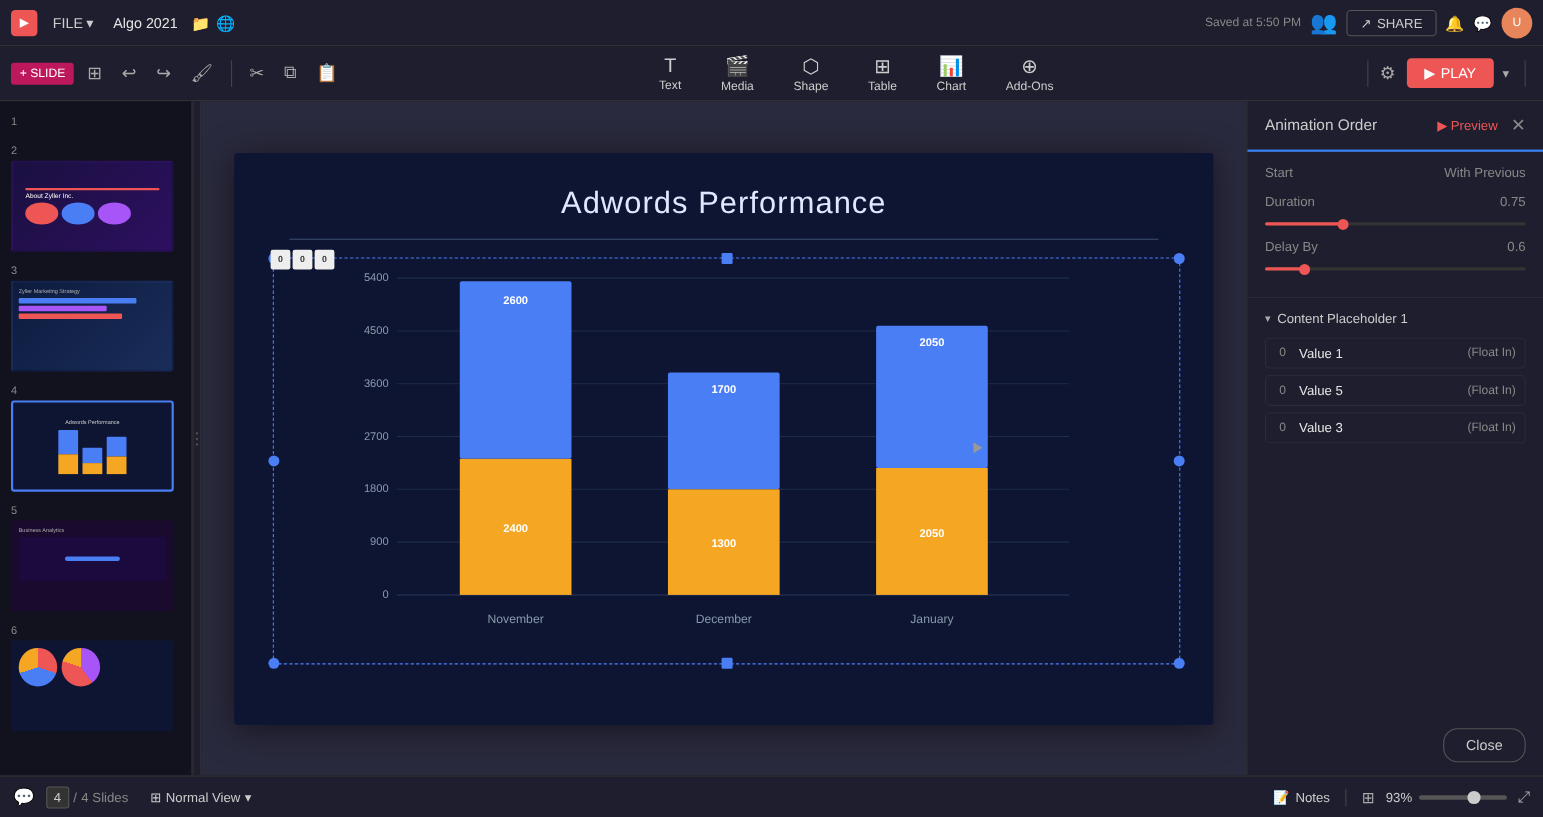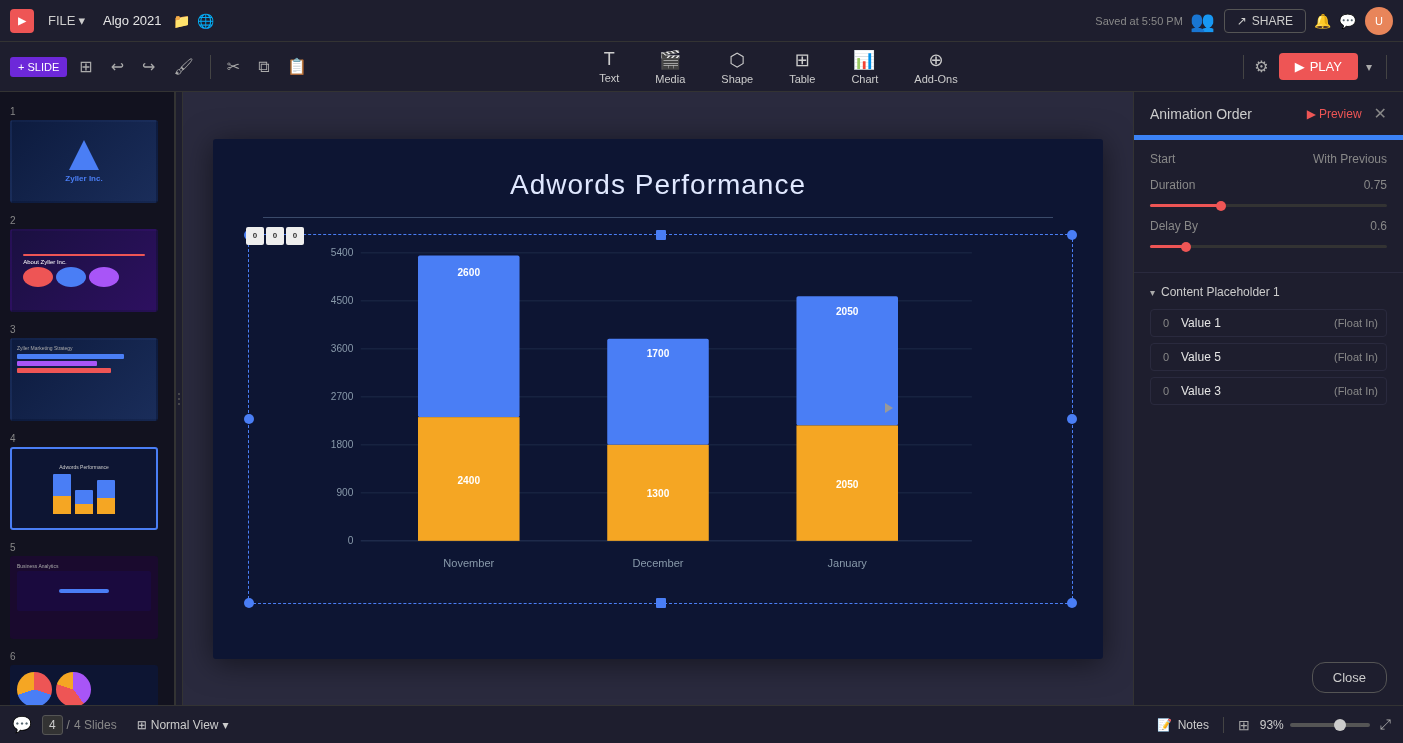--- a/index.html
+++ b/index.html
@@ -15,21 +15,21 @@
     .spacer { flex: 1; }
     .saved-text { color: #888; font-size: 11px; }
     .top-right-btns { display: flex; align-items: center; gap: 8px; }
     .collaborate-btn { color: #aaa; font-size: 20px; cursor: pointer; }
     .share-btn { background: transparent; border: 1px solid #555; color: #ccc; font-size: 12px; padding: 4px 12px; border-radius: 4px; cursor: pointer; display: flex; align-items: center; gap: 5px; }
     .avatar { width: 28px; height: 28px; border-radius: 50%; background: #e8855a; display: flex; align-items: center; justify-content: center; color: white; font-size: 11px; }
 
     
     .toolbar { background: #1e1e2e; border-bottom: 1px solid #333; display: flex; align-items: center; height: 50px; padding: 0 10px; gap: 4px; }
     .slide-controls { display: flex; align-items: center; gap: 6px; }
-    .add-slide-btn { background: #6d28d9; color: white; font-size: 11px; padding: 4px 8px; border-radius: 3px; cursor: pointer; display: flex; align-items: center; gap: 3px; border: none; }
+    .add-slide-btn { background: #be185d; color: white; font-size: 11px; padding: 4px 8px; border-radius: 3px; cursor: pointer; display: flex; align-items: center; gap: 3px; border: none; }
     .tb-icon-btn { color: #aaa; font-size: 16px; cursor: pointer; padding: 4px 6px; border-radius: 3px; border: none; background: transparent; }
     .tb-separator { width: 1px; height: 24px; background: #444; margin: 0 4px; }
     .center-tools { flex: 1; display: flex; align-items: center; justify-content: center; gap: 20px; }
     .tool-item { display: flex; flex-direction: column; align-items: center; gap: 2px; cursor: pointer; color: #ccc; font-size: 11px; padding: 4px 8px; border-radius: 4px; }
     .tool-icon { font-size: 18px; color: #ccc; }
     .tool-item.active .tool-icon { color: #f5a623; }
     .play-btn { background: #e55; color: white; border: none; padding: 6px 16px; border-radius: 4px; cursor: pointer; font-size: 13px; display: flex; align-items: center; gap: 5px; }
     .play-dropdown { color: #aaa; font-size: 12px; cursor: pointer; padding: 4px; }
     .format-tabs { display: flex; gap: 0; }
     .format-tab { color: #aaa; font-size: 13px; padding: 6px 12px; cursor: pointer; border-bottom: 2px solid transparent; }
@@ -75,21 +75,21 @@
     .handle-bm { bottom: -5px; left: calc(50% - 5px); background: #4a7ef5; width: 10px; height: 10px; border-radius: 1px; }
     .handle-lm { top: calc(50% - 5px); left: -5px; }
     .handle-rm { top: calc(50% - 5px); right: -5px; }
 
     
     .label-boxes { position: absolute; top: 88px; left: 33px; display: flex; gap: 2px; }
     .label-box { background: #eee; width: 18px; height: 18px; border-radius: 2px; display: flex; align-items: center; justify-content: center; font-size: 8px; color: #333; font-weight: bold; }
 
     
     .right-panel { width: 270px; background: #1e1e2e; border-left: 1px solid #333; display: flex; flex-direction: column; }
-    .right-panel-header { padding: 12px 16px; display: flex; align-items: center; justify-content: space-between; border-bottom: 5px solid #3b82f6; }
+    .right-panel-header { padding: 12px 16px; display: flex; align-items: center; justify-content: space-between; border-bottom: 2px solid #3b82f6; }
     .close-x { color: #888; cursor: pointer; font-size: 16px; }
     .preview-btn { color: #e55; font-size: 12px; cursor: pointer; display: flex; align-items: center; gap: 3px; }
 
     .anim-settings { padding: 12px 16px; border-bottom: 1px solid #2a2a3e; }
     .anim-row { display: flex; align-items: center; justify-content: space-between; margin-bottom: 12px; }
     .anim-label { color: #888; font-size: 12px; }
     .anim-value { color: #888; font-size: 12px; }
     .anim-slider-row { display: flex; align-items: center; gap: 8px; margin-top: 4px; margin-bottom: 12px; }
     .anim-slider { flex: 1; height: 3px; background: #333; border-radius: 2px; position: relative; cursor: pointer; }
     .anim-slider-fill { height: 100%; background: #e55; border-radius: 2px; }
@@ -209,26 +209,20 @@
   <span class="play-dropdown">▾</span>
   <div style="width:1px;height:24px;background:#444;margin:0 6px;"></div>
 </div>
 
 <div class="main">
 
   <div class="slide-panel">
 
     <div class="slide-item">
       <div class="slide-num">1</div>
-      <div class="slide-thumb slide-thumb-1">
-        <div style="display:flex;flex-direction:column;align-items:center;">
-          <div style="width:30px;height:30px;background:#4a7ef5;clip-path:polygon(50% 0%,100% 100%,0% 100%);margin-bottom:4px;"></div>
-          <div style="color:#4a7ef5;font-size:8px;font-weight:bold;">Zyller Inc.</div>
-        </div>
-      </div>
     </div>
 
     <div class="slide-item">
       <div class="slide-num">2</div>
       <div class="slide-thumb slide-thumb-2">
         <div style="width:90%;padding:4px;">
           <div style="background:#e55;height:2px;border-radius:1px;margin-bottom:3px;"></div>
           <div style="color:#fff;font-size:6px;margin-bottom:2px;">About Zyller Inc.</div>
           <div style="display:flex;gap:3px;">
             <div style="width:30px;height:20px;border-radius:50%;background:#e55;"></div>

